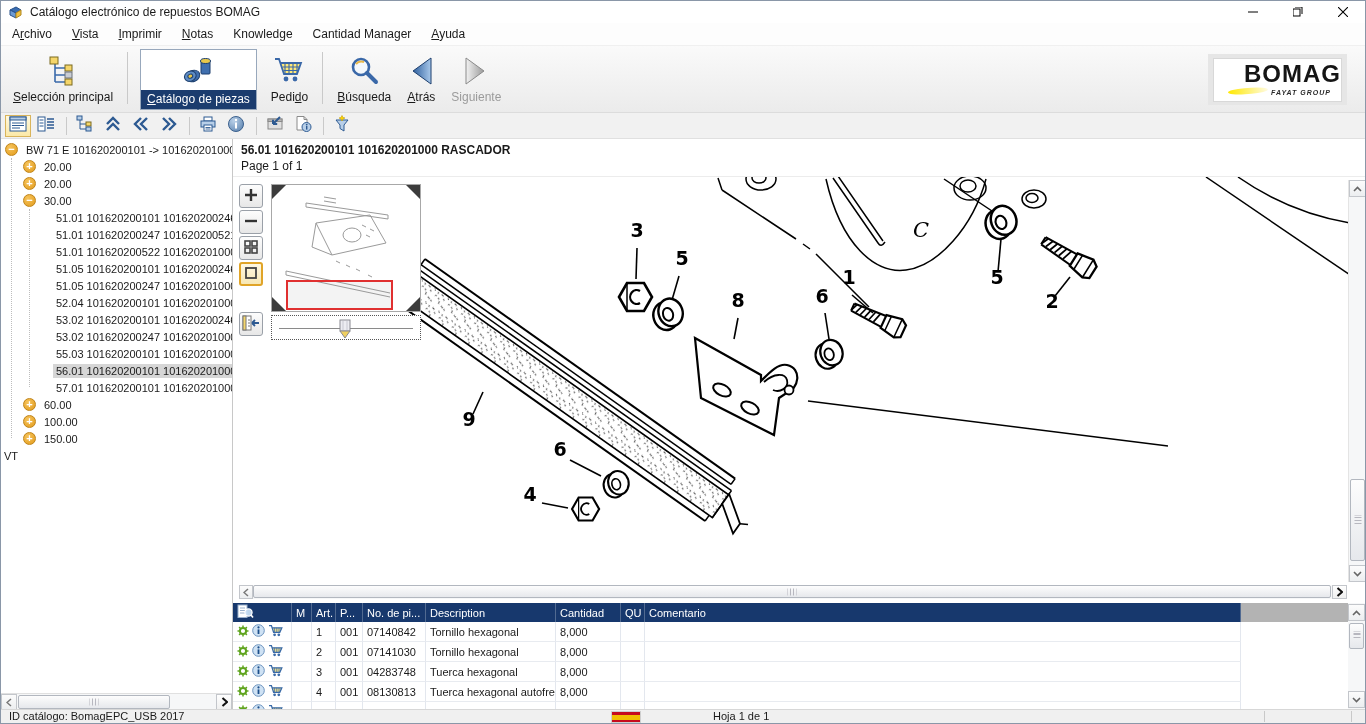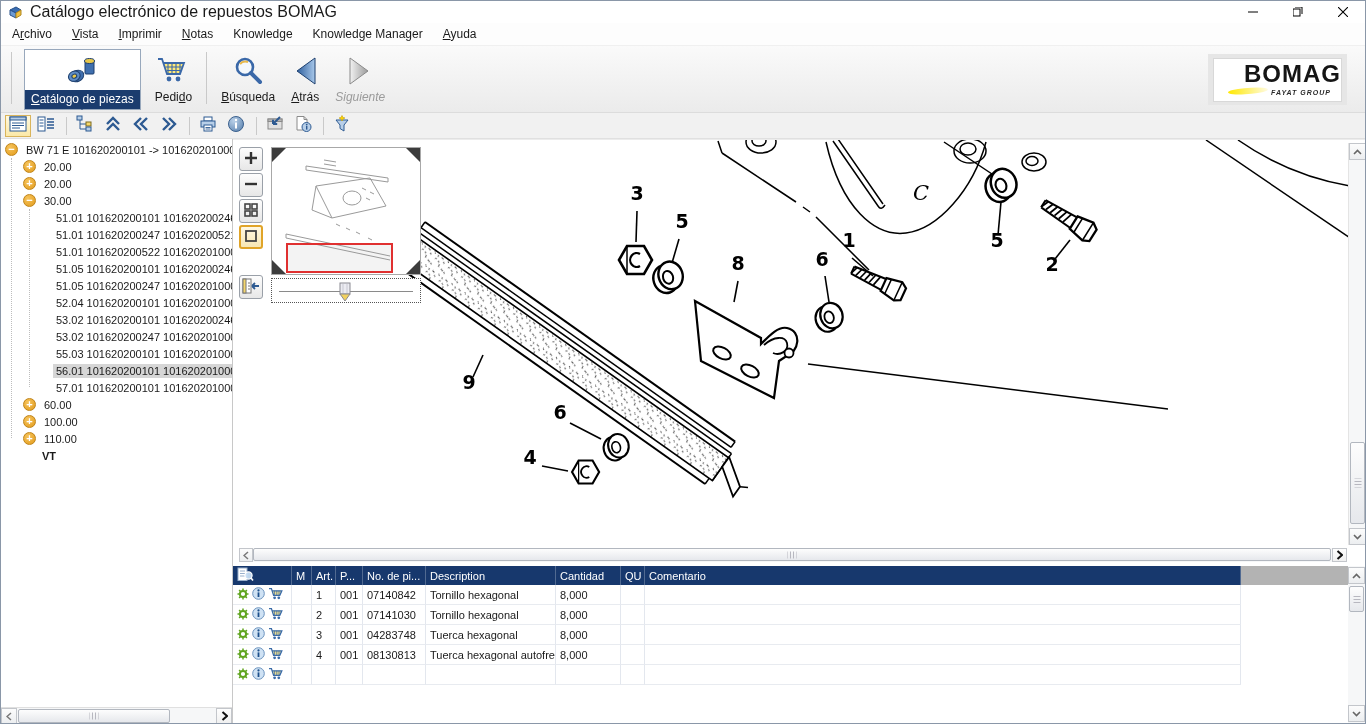--- a/index.html
+++ b/index.html
@@ -3,36 +3,36 @@
 <meta charset="utf-8">
 <style>
   * { margin:0; padding:0; box-sizing:border-box; }
   html,body { width:1366px; height:724px; overflow:hidden; }
   body { font-family:"Liberation Sans","DejaVu Sans",sans-serif; font-size:12px; color:#1a1a1a; background:#fff; }
   .window { width:1366px; height:724px; border:1px solid #8a97a8; display:flex; flex-direction:column; background:#fff; position:relative; }
 
   
   .titlebar { height:22px; background:#fff; display:flex; align-items:center; flex:0 0 auto; }
   .app-icon { width:16px; height:16px; margin:0 6px 0 7px; }
-  .title-text { font-size:16px; }
+  .title-text { font-size:12px; }
   .win-controls { margin-left:auto; display:flex; height:100%; }
   .win-btn { width:45px; height:100%; display:flex; align-items:center; justify-content:center; }
 
   
   .menubar { height:23px; background:#fdfdfd; display:flex; align-items:center; padding-left:1px; flex:0 0 auto; border-bottom:1px solid #f0f0f0; }
   .menu-item { padding:0 10px; line-height:22px; }
   .menu-item u { text-decoration:underline; }
 
   
   .toolbar-main { height:67px; background:linear-gradient(#fafafa,#ebebeb); border-bottom:1px solid #dcdcdc; display:flex; align-items:flex-end; padding:0 0 2px 4px; position:relative; flex:0 0 auto; }
   .tb-btn { display:flex; flex-direction:column; align-items:center; justify-content:flex-end; padding:4px 8px 3px; margin-bottom:3px; }
   .tb-icon { height:34px; display:flex; align-items:center; justify-content:center; margin-bottom:2px; }
   .tb-label { font-size:12px; white-space:nowrap; }
   .tb-label u { text-decoration:underline; }
-  .tb-btn.disabled .tb-label { color:#9b9b9b;font-style:italic; }
+  .tb-btn.disabled .tb-label { color:#9b9b9b; }
   .tb-btn.selected { background:#fff; border:1px solid #98a8bc; padding:3px 0 0; margin:0 6px 0 6px; position:relative; }
   .tb-btn.selected .tb-icon { margin-bottom:3px; }
   .tb-btn.selected .tb-label { background:#1b3c6e; color:#fff; width:100%; text-align:center; padding:2px 6px 3px; }
   .tb-btn.selected::after { content:""; position:absolute; left:50%; bottom:-6px; margin-left:-5px; border:5px solid transparent; border-top-color:#1b3c6e; }
   .tb-sep { width:1px; height:52px; background:#c9c9c9; margin:0 6px 6px 6px; align-self:flex-end; }
   .logo-panel { position:absolute; right:18px; top:8px; width:139px; height:51px; background:#e6e6e6; display:flex; align-items:center; justify-content:center; }
   .logo-box { width:129px; height:44px; background:#fff; border:1px solid #d8d8d8; position:relative; padding-top:3px; text-align:right; }
   .logo-brand { font-size:24px; font-weight:bold; letter-spacing:1px; color:#151515; line-height:24px; }
   .logo-swoosh { position:absolute; left:14px; top:29px; width:40px; height:6px; background:linear-gradient(to right,#ffe800,#fffbe0); border-radius:50%/60%; transform:rotate(-4deg); }
   .logo-sub { position:absolute; right:10px; top:30px; font-size:7px; font-weight:bold; font-style:italic; letter-spacing:1px; color:#2a2a2a; }
@@ -141,25 +141,37 @@
         </span>
     </span>
   </div>
 
   <div class="menubar" id="menubar">
       <span class="menu-item">A<u>r</u>chivo</span>
       <span class="menu-item"><u>V</u>ista</span>
       <span class="menu-item"><u>I</u>mprimir</span>
       <span class="menu-item"><u>N</u>otas</span>
       <span class="menu-item">Knowledge</span>
-      <span class="menu-item">Knowledge Manager</span>
+      <span class="menu-item">Cantidad Manager</span>
       <span class="menu-item"><u>A</u>yuda</span>
     </div>
 
   <div class="toolbar-main" id="toolbar-main">
+    <div class="tb-btn">
+        <div class="tb-icon">
+          <svg width="30" height="32" viewBox="0 0 30 32">
+            <path d="M7,8 V27 M7,13 H17 M7,20 H17 M7,27 H17 M7,8 H10" stroke="#3a6aaa" stroke-width="1.6" fill="none"></path>
+            <rect x="2" y="2" width="8" height="7" fill="#f5d66b" stroke="#7a6a20"></rect>
+            <rect x="17" y="10" width="7" height="6" fill="#f5d66b" stroke="#7a6a20"></rect>
+            <rect x="17" y="17" width="7" height="6" fill="#c9cdd4" stroke="#6a7078"></rect>
+            <rect x="17" y="24" width="7" height="6" fill="#f5d66b" stroke="#7a6a20"></rect>
+          </svg>
+        </div>
+        <div class="tb-label"><u>S</u>elección principal</div>
+      </div>
       <div class="tb-sep"></div>
       <div class="tb-btn selected">
         <div class="tb-icon">
           <svg width="34" height="32" viewBox="0 0 34 32">
             <rect x="20" y="7" width="9" height="13" rx="1" fill="#3f6fae" stroke="#1d3f6e"></rect>
             <ellipse cx="24.5" cy="7" rx="5" ry="2.5" fill="#e8c84a" stroke="#1d3f6e"></ellipse>
             <g transform="rotate(-25 12 22)">
               <ellipse cx="12" cy="22" rx="7" ry="5.5" fill="#3f6fae" stroke="#1d3f6e"></ellipse>
               <ellipse cx="9.5" cy="21" rx="6" ry="5" fill="#5e8cc4" stroke="#1d3f6e"></ellipse>
               <ellipse cx="9.5" cy="21" rx="2.5" ry="2" fill="#e8c84a" stroke="#1d3f6e"></ellipse>
@@ -376,23 +388,23 @@
           <div class="tree-row" style="padding-left: 22px;">
             <span class="tree-ico">+</span>
             <span class="tree-label">60.00</span>
           </div>
           <div class="tree-row" style="padding-left: 22px;">
             <span class="tree-ico">+</span>
             <span class="tree-label">100.00</span>
           </div>
           <div class="tree-row" style="padding-left: 22px;">
             <span class="tree-ico">+</span>
-            <span class="tree-label">110.00</span>
-          </div>
-          <div class="tree-row" style="padding-left: 38px; font-weight: bold;">
+            <span class="tree-label">150.00</span>
+          </div>
+          <div class="tree-row" style="">
             <span class="tree-label">VT</span>
           </div>
         </div>
 
       <div class="sbar" style="left:0; right:0; bottom:0; height:16px; border-top:1px solid #e0e0e0;">
         <span class="sb-btn" style="left:0; top:0; width:16px; height:16px;">
             <svg width="6" height="9" viewBox="0 0 6 9">
               <path d="M5,1 L1,4.5 L5,8" stroke="#777" stroke-width="1.5" fill="none"></path>
             </svg>
           </span>
@@ -401,20 +413,24 @@
           </span>
         <span class="sb-btn dark" style="right:0; top:0; width:16px; height:16px;">
             <svg width="7" height="10" viewBox="0 0 7 10">
               <path d="M1.5,1 L6,5 L1.5,9" stroke="#111" stroke-width="2" fill="none"></path>
             </svg>
           </span>
       </div>
     </div>
 
     <div class="content">
+      <div class="content-header">
+        <div class="content-title">56.01 101620200101 101620201000 RASCADOR</div>
+        <div class="content-page">Page 1 of 1</div>
+      </div>
 
       <div class="viewport">
         <svg class="diagram-svg" width="1117" height="408" viewBox="0 0 1117 408">
           <defs>
             <pattern id="spk" width="16" height="16" patternUnits="userSpaceOnUse">
               <rect width="16" height="16" fill="#fff"></rect>
               <path d="M2,3 l3,1 M9,2 l2,2 M13,8 l2,-1 M4,10 l1,3 M8,13 l3,1 M12,14 l2,1 M1,8 l2,1 M6,6 l2,1 M14,3 l1,2" stroke="#444" stroke-width="0.9" fill="none"></path>
             </pattern>
             <g id="g-washer">
               <ellipse cx="-4" cy="1" rx="12" ry="14" fill="#fff" stroke="#000" stroke-width="2.4"></ellipse>
@@ -789,13 +805,24 @@
           <span class="sb-btn" style="left:0; bottom:1px; width:17px; height:17px;">
               <svg width="9" height="6" viewBox="0 0 9 6">
                 <path d="M1,1 L4.5,4.5 L8,1" stroke="#666" stroke-width="1.6" fill="none"></path>
               </svg>
             </span>
         </div>
       </div>
     </div>
   </div>
 
+  <div class="statusbar">
+    <span class="sb-text">ID catálogo: BomagEPC_USB 2017</span>
+    <span class="flag">
+        <span class="r"></span>
+        <span class="y"></span>
+        <span class="r"></span>
+      </span>
+    <span class="sb-page">Hoja 1 de 1</span>
+    <span class="sb-div" style="left:1263px;"></span>
+    <span class="sb-div" style="left:1350px;"></span>
+  </div>
 </div>
 
 </body></html>

